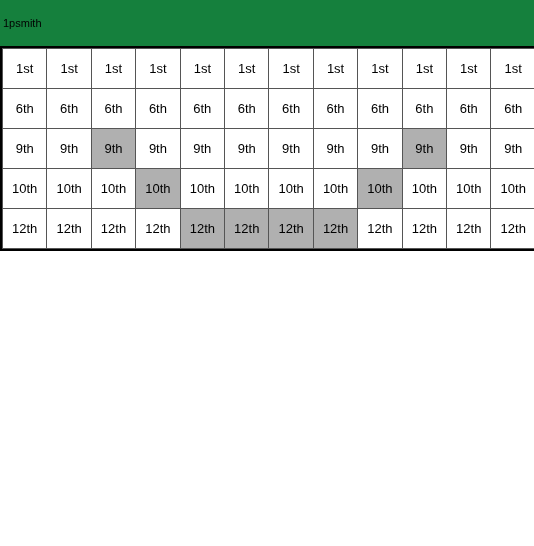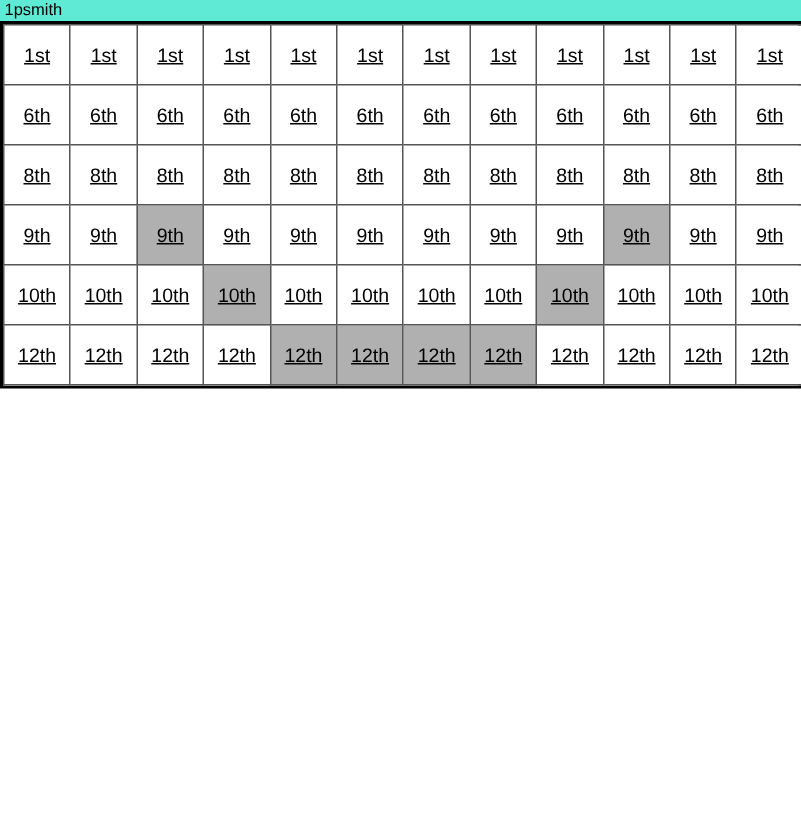--- a/index.html
+++ b/index.html
@@ -7,28 +7,27 @@
       font-family: Arial, sans-serif;
       font-size: 13px;
       background: #fff;
       width: 534px;
       height: 546px;
       overflow: hidden;
     }
     .title-bar {
       font-size: 11px;
       color: #000;
-      padding: 1px 3px;
-      background: #5eead4;
+      padding: 17px 3px;
+      background: #15803d;
     }
     .grid-container {
       border: 2px solid #000;
       display: inline-block;
       width: 534px;
-      text-decoration: underline;
     }
     table {
       border-collapse: collapse;
       width: 534px;
     }
     td {
       border: 1px solid #555;
       width: 44px;
       height: 40px;
       text-align: center;
@@ -75,34 +74,20 @@
           <td>6th</td>
           <td>6th</td>
           <td>6th</td>
           <td>6th</td>
           <td>6th</td>
           <td>6th</td>
           <td>6th</td>
           <td>6th</td>
         </tr>
         <tr>
-          <td>8th</td>
-          <td>8th</td>
-          <td>8th</td>
-          <td>8th</td>
-          <td>8th</td>
-          <td>8th</td>
-          <td>8th</td>
-          <td>8th</td>
-          <td>8th</td>
-          <td>8th</td>
-          <td>8th</td>
-          <td>8th</td>
-        </tr>
-        <tr>
           <td>9th</td>
           <td>9th</td>
           <td class="highlighted">9th</td>
           <td>9th</td>
           <td>9th</td>
           <td>9th</td>
           <td>9th</td>
           <td>9th</td>
           <td>9th</td>
           <td class="highlighted">9th</td>

